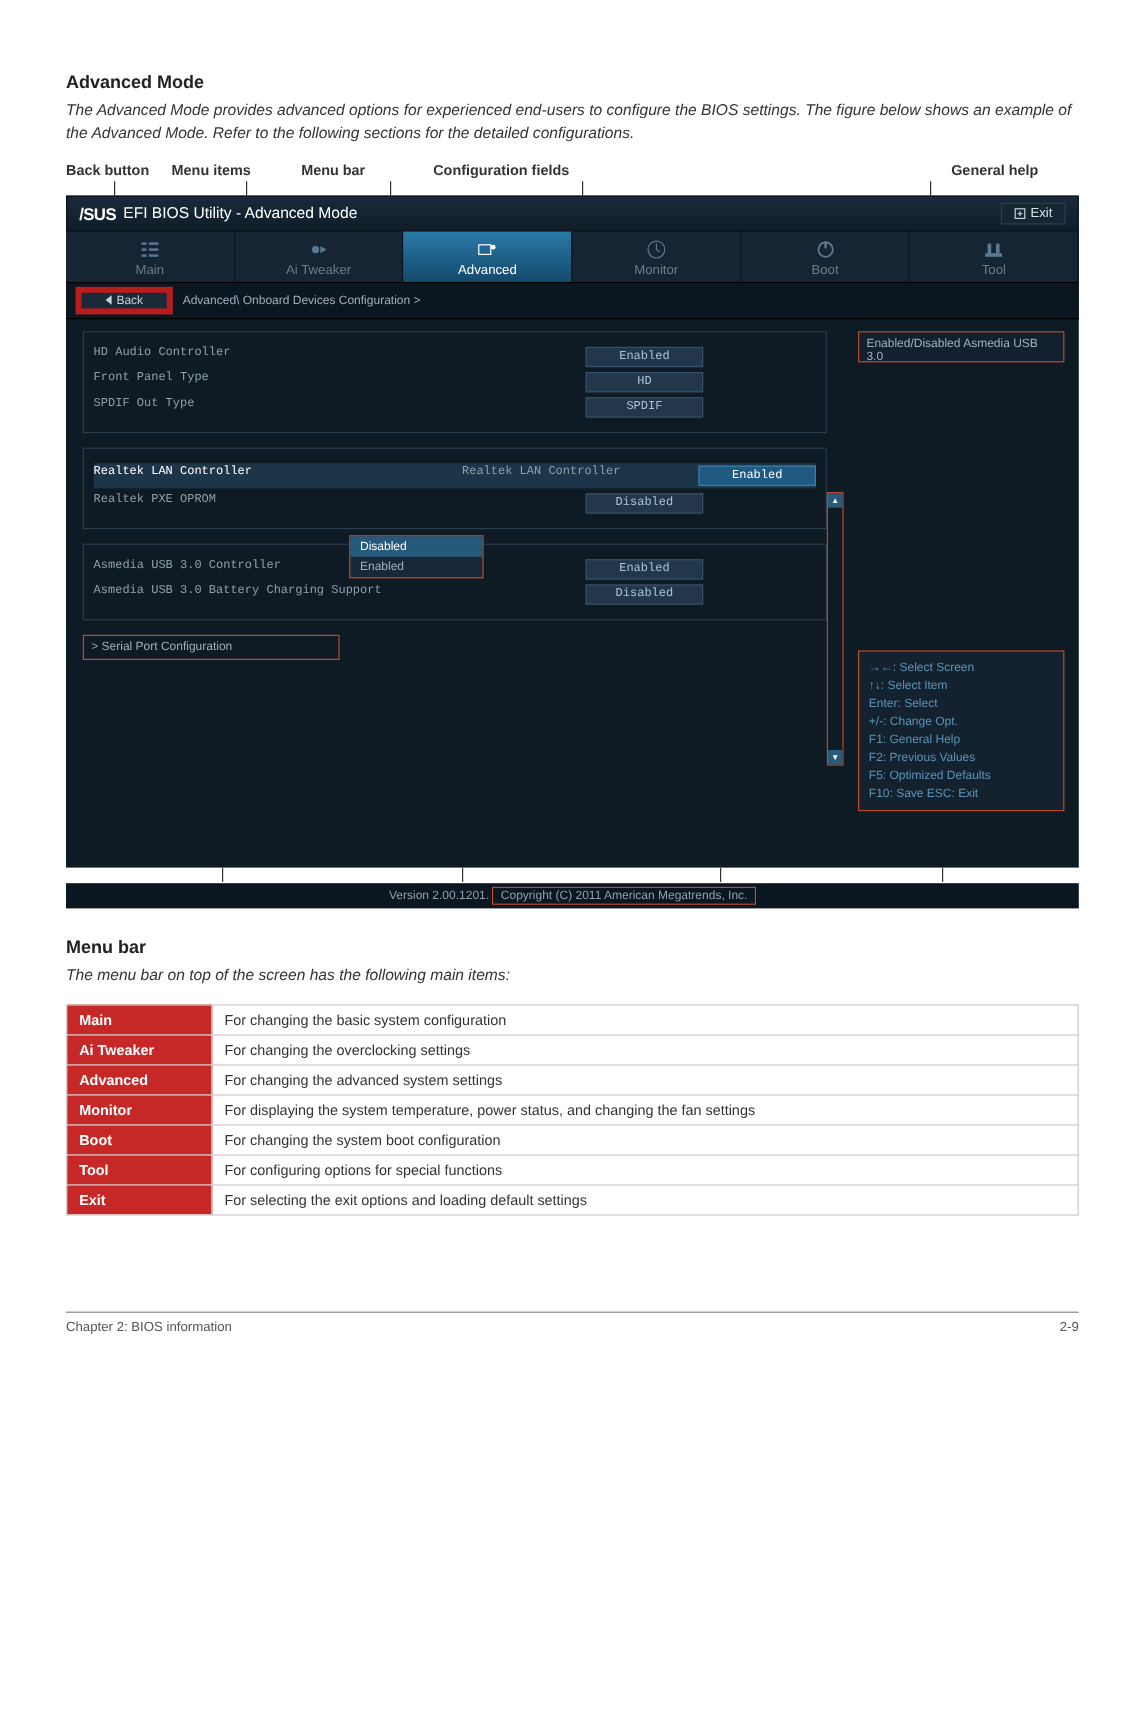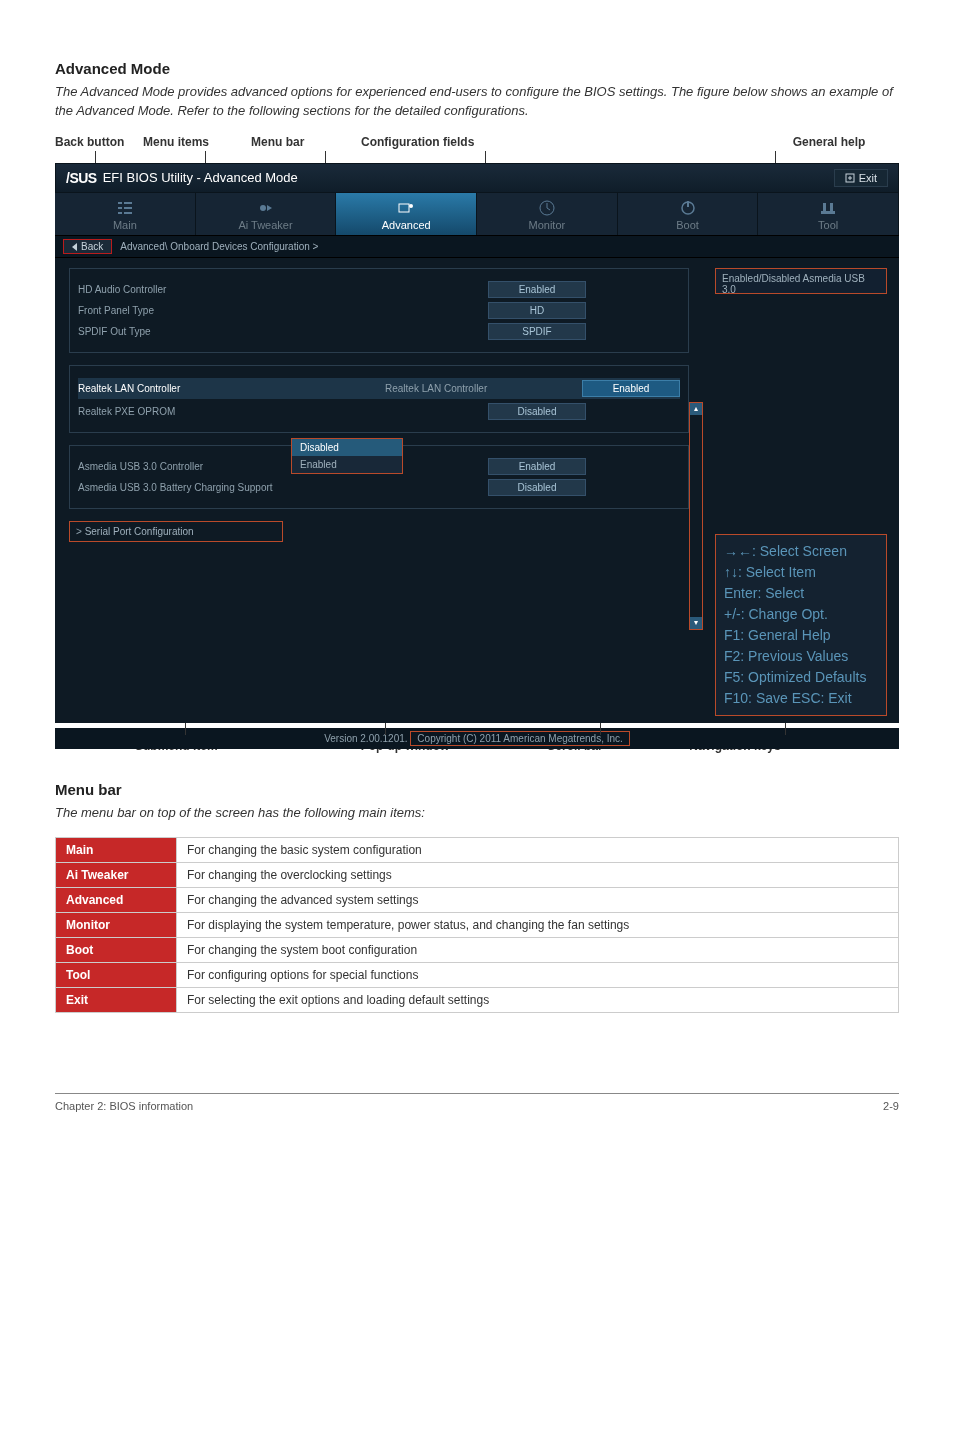--- a/index.html
+++ b/index.html
@@ -100,21 +100,21 @@
   .breadcrumb{
     background:#0a1620;
     padding:3px 8px;
     font-size:10px;
     color:#9fb0bc;
     display:flex;
     align-items:center;
     border-bottom:1px solid #000;
   }
   .breadcrumb .back{
-    background:#1a2a38; border:1px solid #b91c1c; padding:1px 8px;
+    background:#1a2a38; border:5px solid #b91c1c; padding:1px 20px;
     margin-right:8px; color:#c6d2da;
   }
   .breadcrumb .back::before{content:"";display:inline-block;
     border-top:4px solid transparent;border-bottom:4px solid transparent;
     border-right:5px solid #c6d2da; margin-right:4px; vertical-align:middle;}
 
   .bios-main{
     display:flex;
     height:470px;
   }
@@ -134,34 +134,34 @@
     padding:4px 6px;
     font-size:10px;
     color:#9fb0bc;
     height:16px;
     margin-bottom:240px;
   }
   .keys-panel{
     border:1px solid #b94a2a;
     background:#142230;
     padding:6px 8px;
-    font-size:14px;
+    font-size:10px;
     color:#5a95b8;
     line-height:1.5;
   }
   .cfg-group{
     border:1px solid #2a3d4d;
     margin-bottom:12px;
     padding:8px;
   }
   .cfg-row{
     display:flex;
-    align-items:center;
     margin:4px 0;
     font-size:10px;
+    font-family:Liberation Mono, monospace;
   }
   .cfg-row.selected{ color:#fff; background:#1d3548; padding:2px 0;gap:47px;}
   .cfg-label{ width:260px; color:#8ea0ac;}
   .cfg-row.selected .cfg-label{ color:#fff;}
   .cfg-sub{ width:150px; color:#8ea0ac; font-size:10px;}
   .cfg-val{
     background:#22384a; color:#a8c4d6; padding:2px 18px;
     min-width:60px; text-align:center; font-size:10px;
     border:1px solid #34506a;
   }

